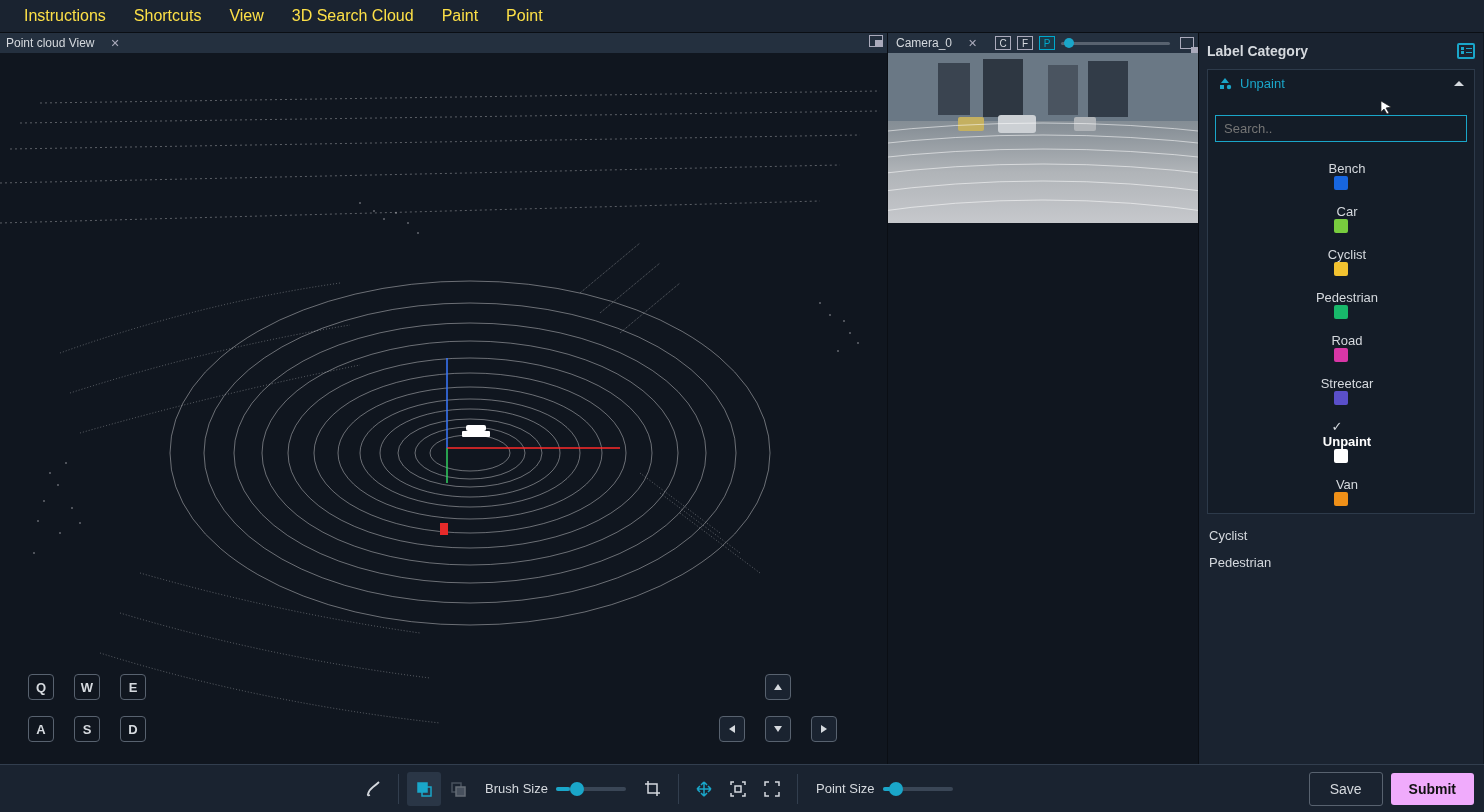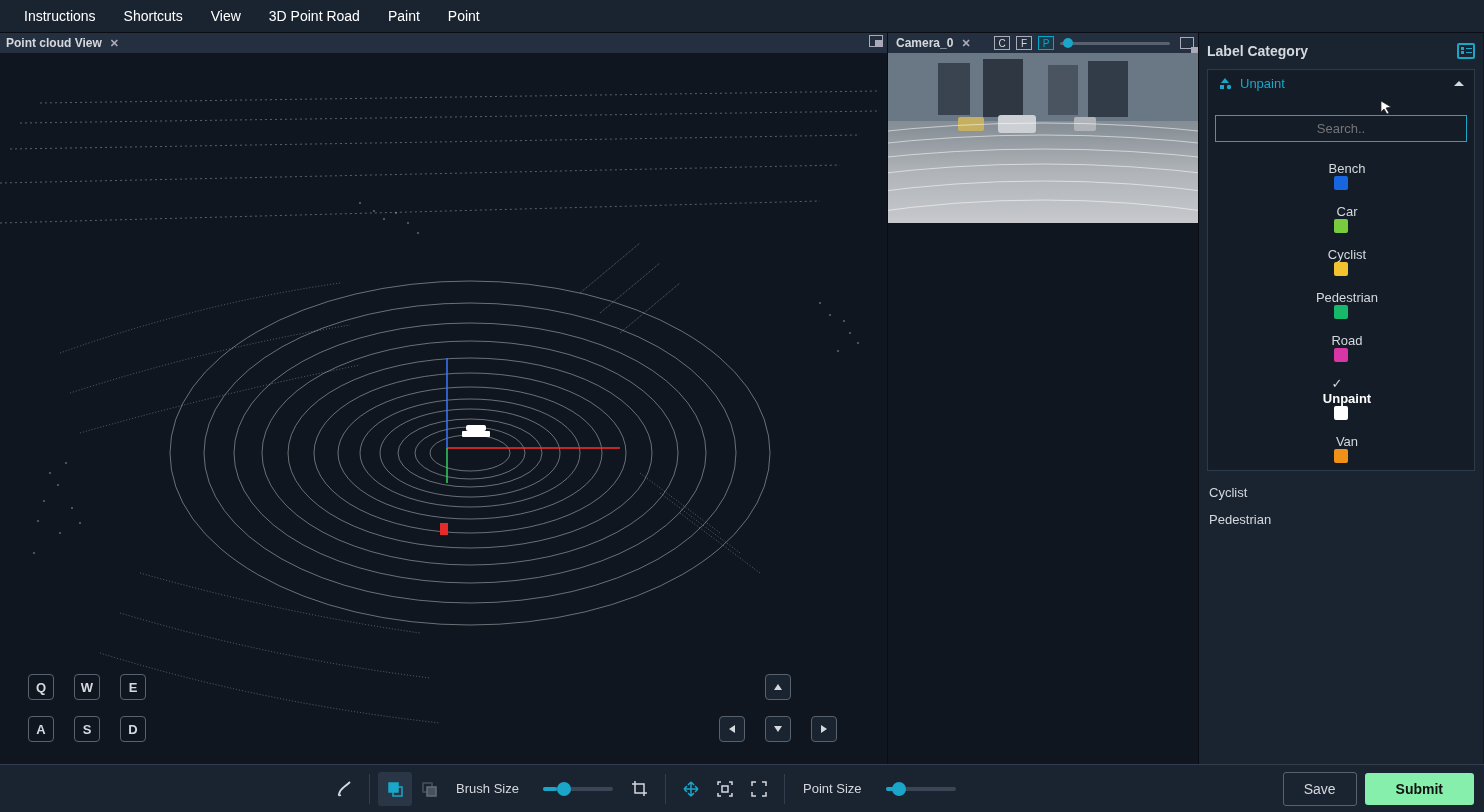--- a/index.html
+++ b/index.html
@@ -16,22 +16,22 @@
   height: 33px;
   background: #1a2330;
   display: flex;
   align-items: center;
   padding-left: 10px;
   border-bottom: 1px solid #0a0e14;
 }
 .top-menu-item {
   padding: 0 14px;
   cursor: pointer;
-  color: #ffffff;
-  font-size: 14px;
+  color: #fde047;
+  font-size: 16px;
 }
 .workspace {
   display: flex;
   height: 731px;
 }
 .panels-row {
   display: flex;
   height: 731px;
 }
 .pc-panel {
@@ -45,22 +45,21 @@
   background: #24303f;
   display: flex;
   align-items: center;
   position: relative;
 }
 .panel-tab {
   padding: 0 6px;
   font-size: 12px;
   display: flex;
   align-items: center;
-  gap: 8px;
-  font-weight: bold;
+  gap: 16px;
 }
 .close-x {
   font-size: 11px;
   cursor: pointer;
   color: #aab;
 }
 .window-icon {
   position: absolute;
   right: 4px;
   top: 2px;
@@ -228,21 +227,20 @@
 }
 .dd-search {
   width: calc(100% - 14px);
   margin: 18px 7px 12px 7px;
   padding: 5px 8px;
   background: #141c27;
   border: 1px solid #1aa6c9;
   color: #d5d9de;
   font-size: 13px;
   outline: none;
-  text-align: center;
 }
 .cat-list {
   list-style: none;
 }
 .cat-item {
   display: flex;
   align-items: center;
   padding: 7px 12px;
   cursor: pointer;
   position: relative;
@@ -300,21 +298,21 @@
 .tool-btn.blue svg { stroke: #1aa6c9; fill: #1aa6c9; }
 .divider {
   width: 1px;
   height: 30px;
   background: #323e4e;
   margin: 0 8px;
 }
 .slider-group {
   display: flex;
   align-items: center;
-  gap: 24px;
+  gap: 8px;
   margin: 0 10px;
 }
 .brush-slider {
   width: 70px;
   height: 4px;
   background: #3a4656;
   position: relative;
   border-radius: 2px;
 }
 .brush-slider .fill {
@@ -337,22 +335,22 @@
   padding: 8px 20px;
   border: 1px solid #58626f;
   background: transparent;
   color: #d5d9de;
   border-radius: 3px;
   cursor: pointer;
   margin-right: 8px;
   font-size: 14px;
 }
 .submit-btn {
-  padding: 8px 31px;
-  background: #86efac;
+  padding: 8px 18px;
+  background: #f0abfc;
   color: #111;
   border: none;
   border-radius: 3px;
   cursor: pointer;
   font-weight: bold;
   font-size: 14px;
 }
 .cam-slider {
   width: 110px;
   height: 3px;
@@ -370,21 +368,21 @@
   left: 3px;
 }
 </style>
 </head>
 <body>
 
 <div class="top-menu">
   <div class="top-menu-item">Instructions</div>
   <div class="top-menu-item">Shortcuts</div>
   <div class="top-menu-item">View</div>
-  <div class="top-menu-item">3D Point Road</div>
+  <div class="top-menu-item">3D Search Cloud</div>
   <div class="top-menu-item">Paint</div>
   <div class="top-menu-item">Point</div>
 </div>
 
 <div class="workspace">
   <div class="panels-row">
 
     <div class="pc-panel">
       <div class="panel-tab-bar">
         <div class="panel-tab">
@@ -571,20 +569,25 @@
               <span class="cat-check"></span>
               <span class="cat-name">Pedestrian</span>
               <span class="cat-swatch" style="background: rgb(24, 184, 106);"></span>
             </li>
             <li class="cat-item">
               <span class="cat-check"></span>
               <span class="cat-name">Road</span>
               <span class="cat-swatch" style="background: rgb(216, 54, 166);"></span>
             </li>
             <li class="cat-item">
+              <span class="cat-check"></span>
+              <span class="cat-name">Streetcar</span>
+              <span class="cat-swatch" style="background: rgb(90, 79, 202);"></span>
+            </li>
+            <li class="cat-item">
               <span class="cat-check">✓</span>
               <span class="cat-name selected">Unpaint</span>
               <span class="cat-swatch" style="background: rgb(255, 255, 255);"></span>
             </li>
             <li class="cat-item">
               <span class="cat-check"></span>
               <span class="cat-name">Van</span>
               <span class="cat-swatch" style="background: rgb(240, 144, 24);"></span>
             </li>
           </ul>

